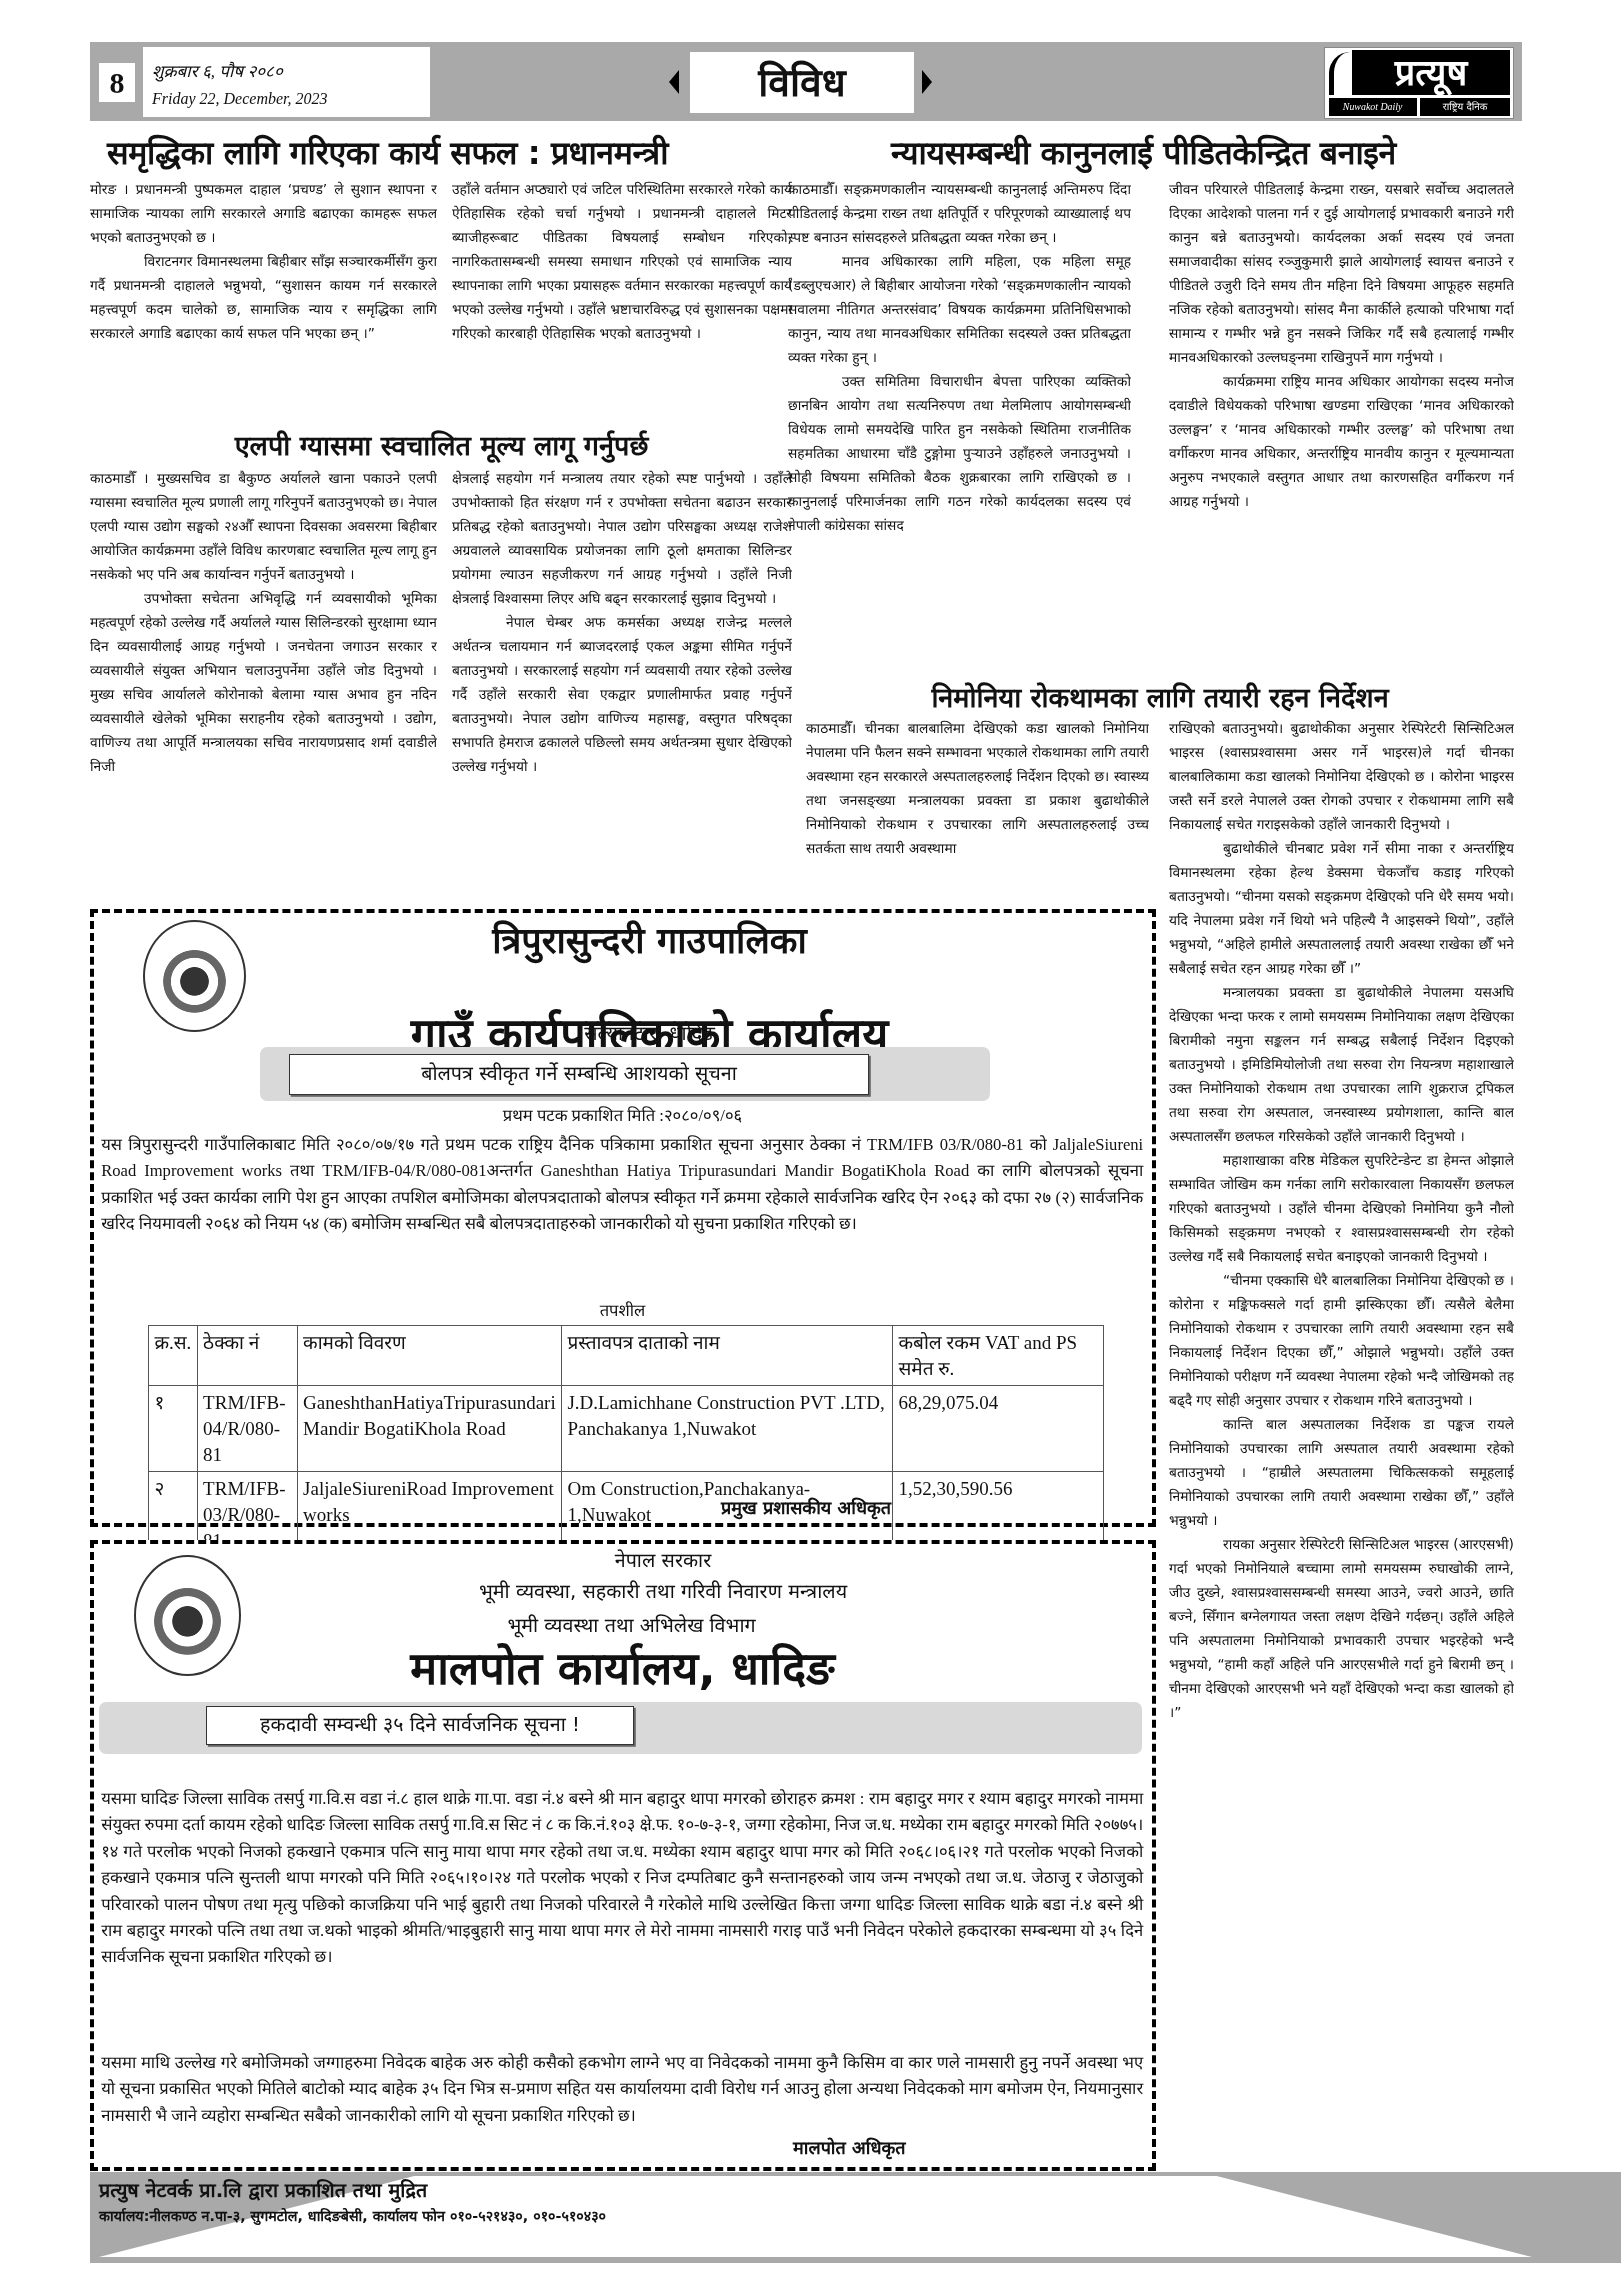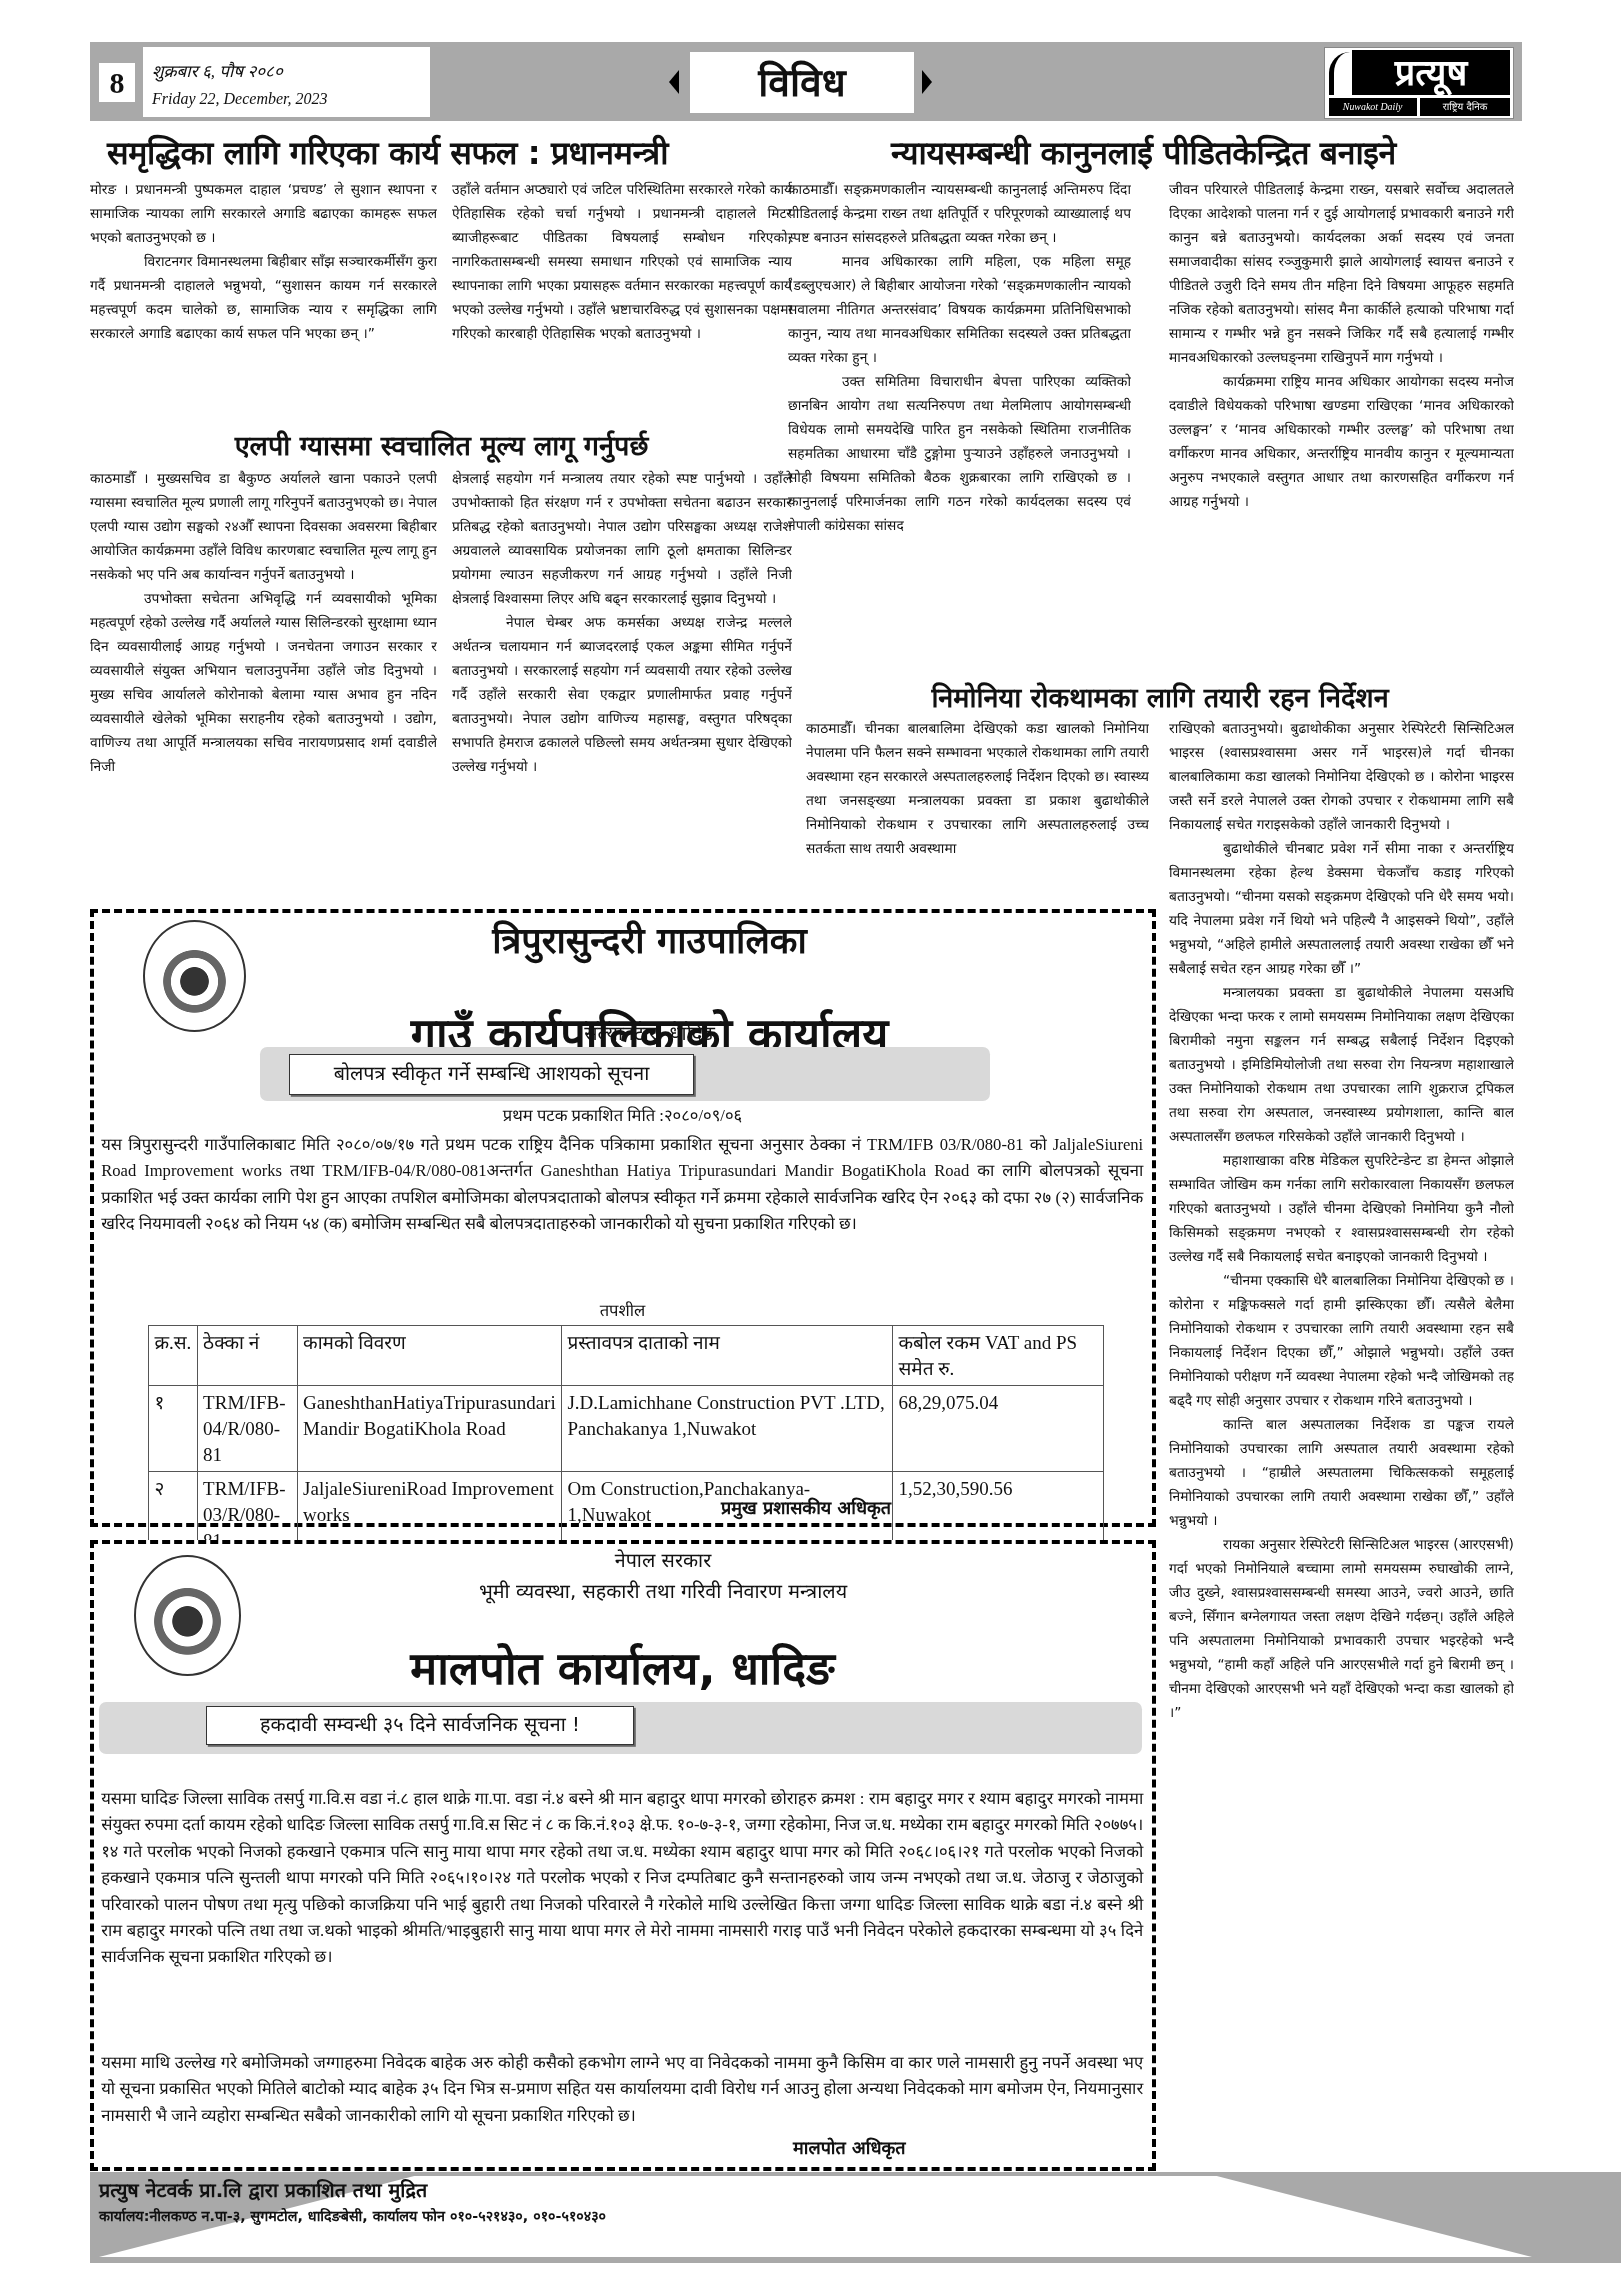--- a/index.html
+++ b/index.html
@@ -105,21 +105,21 @@
   <p class="ind">कान्ति बाल अस्पतालका निर्देशक डा पङ्कज रायले निमोनियाको उपचारका लागि अस्पताल तयारी अवस्थामा रहेको बताउनुभयो । “हाम्रीले अस्पतालमा चिकित्सकको समूहलाई निमोनियाको उपचारका लागि तयारी अवस्थामा राखेका छौँ,” उहाँले भन्नुभयो ।</p>
   <p class="ind">रायका अनुसार रेस्पिरेटरी सिन्सिटिअल भाइरस (आरएसभी) गर्दा भएको निमोनियाले बच्चामा लामो समयसम्म रुघाखोकी लाग्ने, जीउ दुख्ने, श्वासप्रश्वाससम्बन्धी समस्या आउने, ज्वरो आउने, छाति बज्ने, सिँगान बग्नेलगायत जस्ता लक्षण देखिने गर्दछन्। उहाँले अहिले पनि अस्पतालमा निमोनियाको प्रभावकारी उपचार भइरहेको भन्दै भन्नुभयो, “हामी कहाँ अहिले पनि आरएसभीले गर्दा हुने बिरामी छन् । चीनमा देखिएको आरएसभी भने यहाँ देखिएको भन्दा कडा खालको हो ।”</p>
 </div>
 
 <div class="abs ad-box" style="left:90px;top:909px;width:1066px;height:618px;">
   <div class="abs emblem" style="left:49px;top:7.2px;width:103px;height:112px;"></div>
   <div class="abs ad-title1" style="left:0;top:1.8px;width:1057px;padding-left:54px;">त्रिपुरासुन्दरी गाउपालिका</div>
   <div class="abs ad-title2" style="left:0;top:49px;width:1057px;padding-left:54px;margin-top:40px;">गाउँ कार्यपालिकाको कार्यालय</div>
   <div class="abs ad-sub" style="left:0;top:106px;width:1057px;padding-left:54px;">सल्यानटार, धादिङ</div>
   <div class="abs notice-band" style="left:166px;top:134px;width:730px;height:54px;"></div>
-  <div class="abs notice-box" style="left:195px;top:141px;width:405px;height:41px;line-height:38px;text-align:center;">बोलपत्र स्वीकृत गर्ने सम्बन्धि आशयको सूचना</div>
+  <div class="abs notice-box" style="left:195px;top:141px;width:580px;height:41px;line-height:38px;text-align:center;">बोलपत्र स्वीकृत गर्ने सम्बन्धि आशयको सूचना</div>
   <div class="abs ad-body" style="left:0;top:190px;width:1057px;text-align:center;">प्रथम पटक प्रकाशित मिति :२०८०/०९/०६</div>
   <div class="abs ad-body" style="left:7.2px;top:219px;width:1042px;">यस त्रिपुरासुन्दरी गाउँपालिकाबाट मिति २०८०/०७/१७ गते प्रथम पटक राष्ट्रिय दैनिक पत्रिकामा प्रकाशित सूचना अनुसार ठेक्का नं TRM/IFB 03/R/080-81 को JaljaleSiureni Road Improvement works तथा TRM/IFB-04/R/080-081अन्तर्गत Ganeshthan Hatiya Tripurasundari Mandir BogatiKhola Road का लागि बोलपत्रको सूचना प्रकाशित भई उक्त कार्यका लागि  पेश हुन आएका तपशिल बमोजिमका बोलपत्रदाताको बोलपत्र स्वीकृत गर्ने क्रममा रहेकाले सार्वजनिक खरिद ऐन २०६३ को दफा २७ (२) सार्वजनिक खरिद नियमावली २०६४ को नियम ५४ (क) बमोजिम सम्बन्धित सबै बोलपत्रदाताहरुको जानकारीको यो सुचना प्रकाशित गरिएको छ।</div>
   <div class="abs ad-body" style="left:0;top:385px;width:1057px;text-align:center;">तपशील</div>
   <table class="abs tender" style="left:54px;top:412px;width:956px;">
     <tbody>
         <tr>
       <th style="width:47px">क्र.स.</th>
       <th style="width:100px">ठेक्का नं</th>
       <th style="width:258px">कामको विवरण</th>
       <th style="width:331px">प्रस्तावपत्र दाताको नाम</th>
@@ -141,20 +141,21 @@
     </tr>
   </tbody>
     </table>
   <div class="abs sign" style="left:627px;top:582px;">प्रमुख प्रशासकीय अधिकृत</div>
 </div>
 
 <div class="abs ad-box" style="left:90px;top:1540px;width:1066px;height:631px;">
   <div class="abs emblem" style="left:40px;top:10.7px;width:107px;height:121px;"></div>
   <div class="abs ad-sub" style="left:0;top:1.8px;width:1057px;padding-left:81px;">नेपाल सरकार</div>
   <div class="abs ad-sub" style="left:0;top:33px;width:1057px;padding-left:81px;">भूमी व्यवस्था, सहकारी तथा गरिवी निवारण मन्त्रालय</div>
+  <div class="abs ad-sub" style="left:0;top:67px;width:1057px;padding-left:18px;">भूमी व्यवस्था तथा अभिलेख विभाग</div>
   <div class="abs ad-title2" style="left:0;top:92px;width:1057px;">मालपोत कार्यालय, धादिङ</div>
   <div class="abs notice-band" style="left:4.5px;top:158px;width:1043px;height:52px;"></div>
   <div class="abs notice-box" style="left:112px;top:162px;width:428px;height:39px;line-height:36px;">हकदावी सम्वन्धी ३५ दिने सार्वजनिक सूचना !</div>
   <div class="abs ad-body" style="left:7.2px;top:242px;width:1042px;">यसमा घादिङ जिल्ला साविक तसर्पु गा.वि.स वडा नं.८ हाल थाक्रे गा.पा. वडा नं.४ बस्ने श्री मान बहादुर थापा मगरको छोराहरु क्रमश : राम बहादुर मगर र श्याम बहादुर मगरको नाममा संयुक्त रुपमा दर्ता कायम रहेको धादिङ जिल्ला साविक तसर्पु गा.वि.स सिट नं ८ क कि.नं.१०३ क्षे.फ. १०-७-३-१, जग्गा रहेकोमा, निज ज.ध. मध्येका राम बहादुर मगरको मिति २०७७५।१४ गते परलोक भएको निजको हकखाने एकमात्र पत्नि सानु माया थापा मगर रहेको तथा ज.ध. मध्येका श्याम बहादुर थापा मगर को मिति २०६८।०६।२१ गते परलोक भएको निजको हकखाने एकमात्र पत्नि सुन्तली थापा मगरको पनि मिति २०६५।१०।२४ गते परलोक भएको र निज दम्पतिबाट कुनै सन्तानहरुको जाय जन्म नभएको तथा ज.ध. जेठाजु र जेठाजुको परिवारको पालन पोषण तथा मृत्यु पछिको काजक्रिया पनि भाई बुहारी तथा निजको परिवारले नै गरेकोले माथि उल्लेखित कित्ता जग्गा धादिङ जिल्ला साविक थाक्रे बडा नं.४ बस्ने श्री राम बहादुर मगरको पत्नि तथा तथा ज.थको भाइको श्रीमति/भाइबुहारी सानु माया थापा मगर ले मेरो नाममा नामसारी गराइ पाउँ भनी निवेदन परेकोले हकदारका सम्बन्धमा यो ३५ दिने सार्वजनिक सूचना प्रकाशित गरिएको छ।</div>
   <div class="abs ad-body" style="left:7.2px;top:506px;width:1042px;">यसमा माथि उल्लेख गरे बमोजिमको जग्गाहरुमा निवेदक बाहेक अरु कोही कसैको हकभोग लाग्ने भए वा निवेदकको नाममा कुनै किसिम वा कार णले नामसारी हुनु नपर्ने अवस्था भए यो सूचना प्रकासित भएको मितिले बाटोको म्याद बाहेक ३५ दिन भित्र स-प्रमाण सहित यस कार्यालयमा दावी विरोध गर्न आउनु होला अन्यथा निवेदकको माग बमोजम ऐन, नियमानुसार नामसारी भै जाने व्यहोरा सम्बन्धित सबैको जानकारीको लागि यो सूचना प्रकाशित गरिएको छ।</div>
   <div class="abs sign" style="left:699px;top:591px;">मालपोत अधिकृत</div>
 </div>
 
 <div class="abs footer-band"></div>
 <div class="abs footer-inner"></div>

